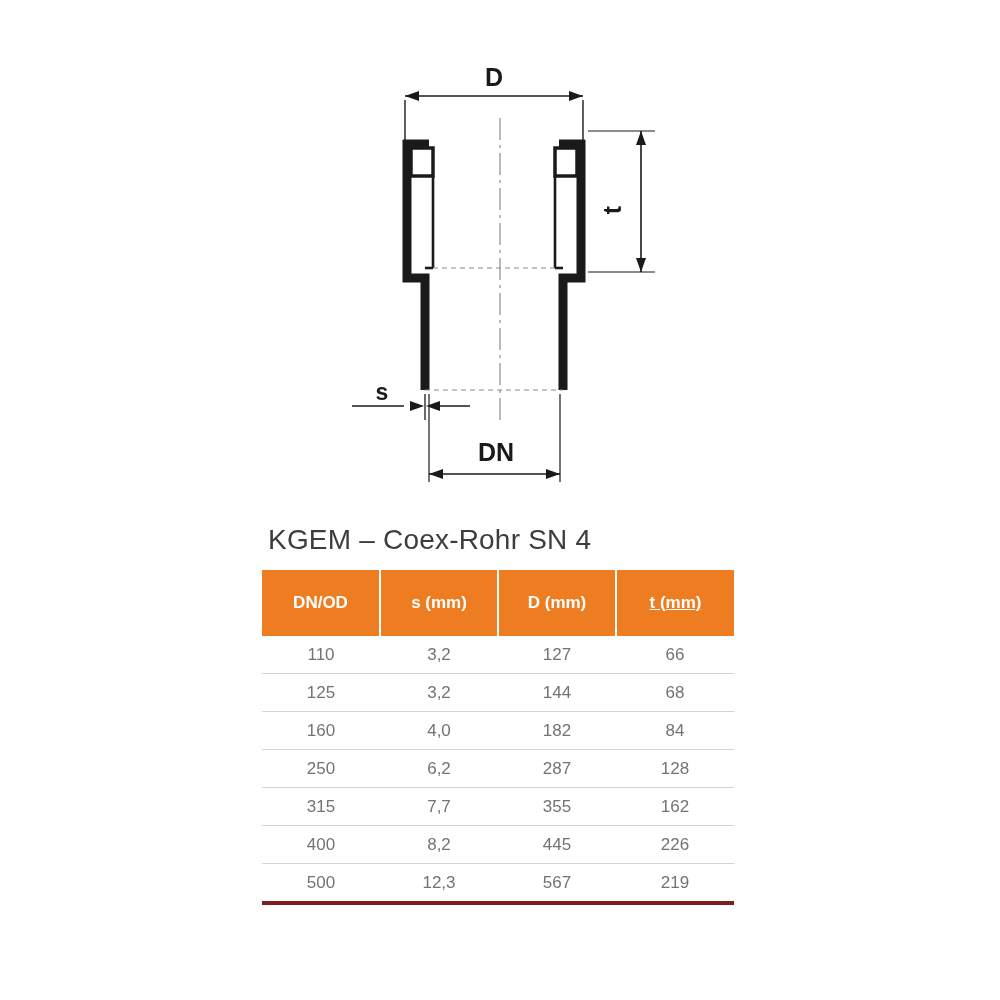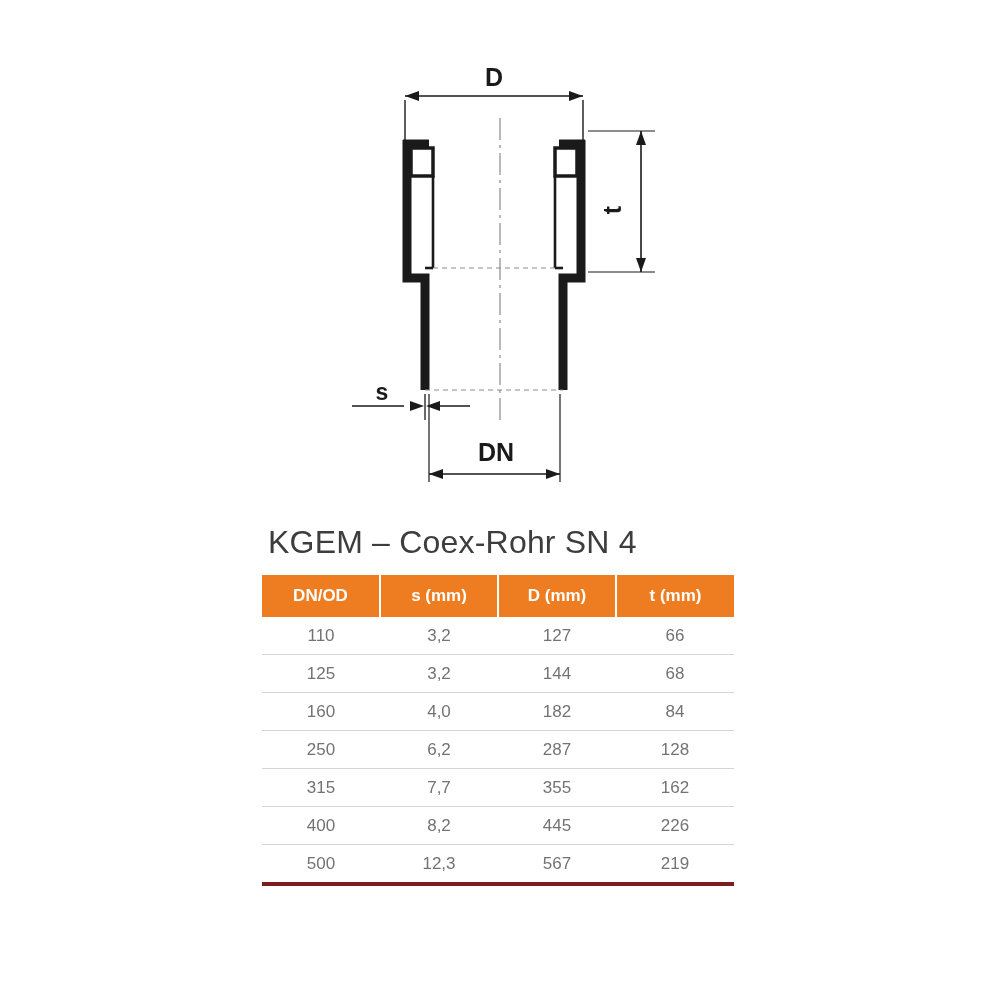--- a/index.html
+++ b/index.html
@@ -27,21 +27,21 @@
 
   
   #table-block {
     position: absolute;
     left: 262px;
     top: 524px;
     width: 474px;
   }
 
   #table-title {
-    font-size: 32px;
+    font-size: 28px;
     color: #3d3d3d;
     font-weight: 400;
     letter-spacing: 0.2px;
     margin: 0 0 14px 6px;
     white-space: nowrap;
   }
 
   table.spec {
     border-collapse: collapse;
     width: 472px;
@@ -50,24 +50,25 @@
 
   table.spec thead th {
     background: #ee7d21;
     color: #ffffff;
     font-size: 17px;
     font-weight: 700;
     height: 42px;
     text-align: center;
     vertical-align: middle;
     border-right: 2px solid #ffffff;
-    padding: 0;
+    padding: 12px;
   }
   table.spec thead th:last-child {
     border-right: none;
+    text-decoration: underline;
   }
 
   table.spec tbody td {
     font-size: 17px;
     color: #737373;
     text-align: center;
     height: 37px;
     border-bottom: 1px solid #d4d4d4;
     padding: 0;
     background: #ffffff;

